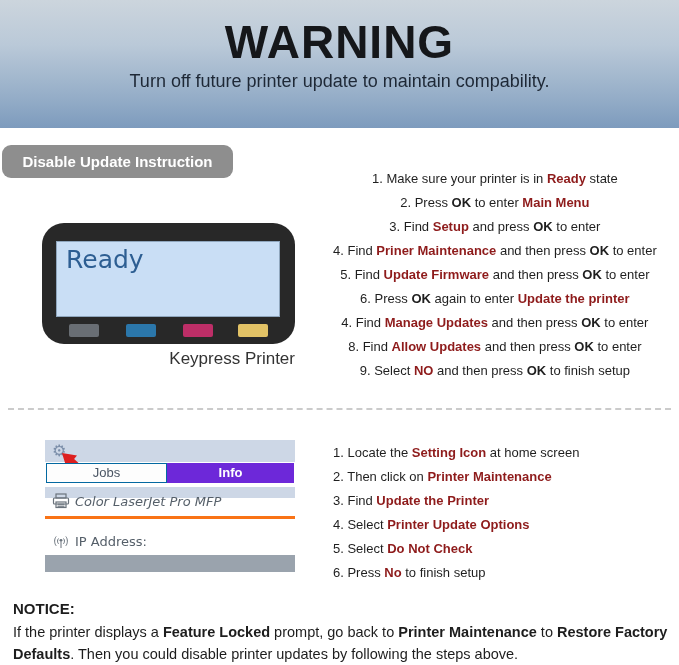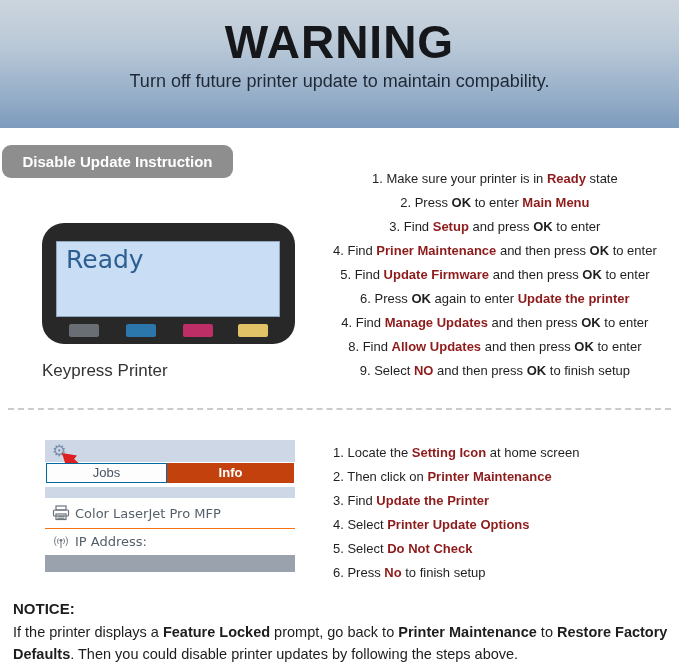--- a/index.html
+++ b/index.html
@@ -21,22 +21,22 @@
                 background:#282828;border-radius:22px;}
   .printer-screen{position:absolute;left:14px;top:18px;width:222px;height:74px;
                   background:#c9def5;border:1px solid #8fa6bd;}
   .ready{position:absolute;left:9px;top:3px;font-size:25px;color:#2d5e92;
          font-family:"DejaVu Sans",sans-serif;}
   .pbtn{position:absolute;top:101px;width:30px;height:13px;border-radius:2px;}
   .pbtn1{left:27px;background:#696e74;}
   .pbtn2{left:84px;background:#2b77ab;}
   .pbtn3{left:141px;background:#bd2e67;}
   .pbtn4{left:196px;background:#e2c266;}
-  .caption{position:absolute;left:42px;top:349px;width:253px;text-align:left;
-           font-size:17px;color:#333333;margin-top:12px;}
+  .caption{position:absolute;left:42px;top:349px;width:253px;text-align:right;
+           font-size:17px;color:#333333;}
 
   
   .steps{position:absolute;left:333px;font-size:13px;color:#1f1f1f;}
   .steps1{top:167px;text-align:center;}
   .steps2{top:441px;}
   .step{line-height:24px;white-space:nowrap;}
   .hl{color:#8e1b1b;font-weight:bold;}
   .b{font-weight:bold;}
 
   
@@ -45,26 +45,26 @@
 
   
   .mock{position:absolute;left:45px;top:440px;width:250px;height:133px;background:#ffffff;}
   .mock-header{position:absolute;left:0;top:0;width:250px;height:22px;background:#cdd7e6;}
   .gear{position:absolute;left:7px;top:1px;font-size:16px;line-height:20px;color:#7b8ea9;
         font-family:"DejaVu Sans",sans-serif;}
   .arrow-svg{position:absolute;left:13px;top:9px;}
   .tab-jobs{position:absolute;left:1px;top:23px;width:121px;height:20px;background:#fdfdfd;
             border:1px solid #0369a1;box-sizing:border-box;color:#4a5563;font-size:13px;
             text-align:center;line-height:18px;}
-  .tab-info{position:absolute;left:122px;top:23px;width:127px;height:20px;background:#c2410c;
+  .tab-info{position:absolute;left:122px;top:23px;width:127px;height:20px;background:#6d28d9;
             color:#ffffff;font-weight:bold;font-size:13px;text-align:center;line-height:20px;}
   .mock-band{position:absolute;left:0;top:47px;width:250px;height:11px;background:#cdd7e6;}
   .mock-row{position:absolute;left:0;width:250px;display:flex;align-items:center;
             color:#555f69;font-size:13px;font-family:"DejaVu Sans",sans-serif;}
-  .row-model{top:58px;height:30px;border-bottom:1px solid #f97316;}
+  .row-model{top:46px;height:30px;border-bottom:3px solid #f97316;font-style:italic;}
   .row-ip{top:89px;height:25px;}
   .mock-icon{margin-left:6px;width:20px;display:flex;justify-content:center;}
   .mock-label{margin-left:4px;}
   .mock-footer{position:absolute;left:0;top:115px;width:250px;height:17px;background:#9aa3ad;}
 
   
   .notice{position:absolute;left:13px;top:600px;width:660px;color:#1d1d1d;}
   .notice-h{font-weight:bold;font-size:15px;margin-bottom:5px;}
   .notice-body{font-size:14.5px;line-height:21.5px;}
 </style>

